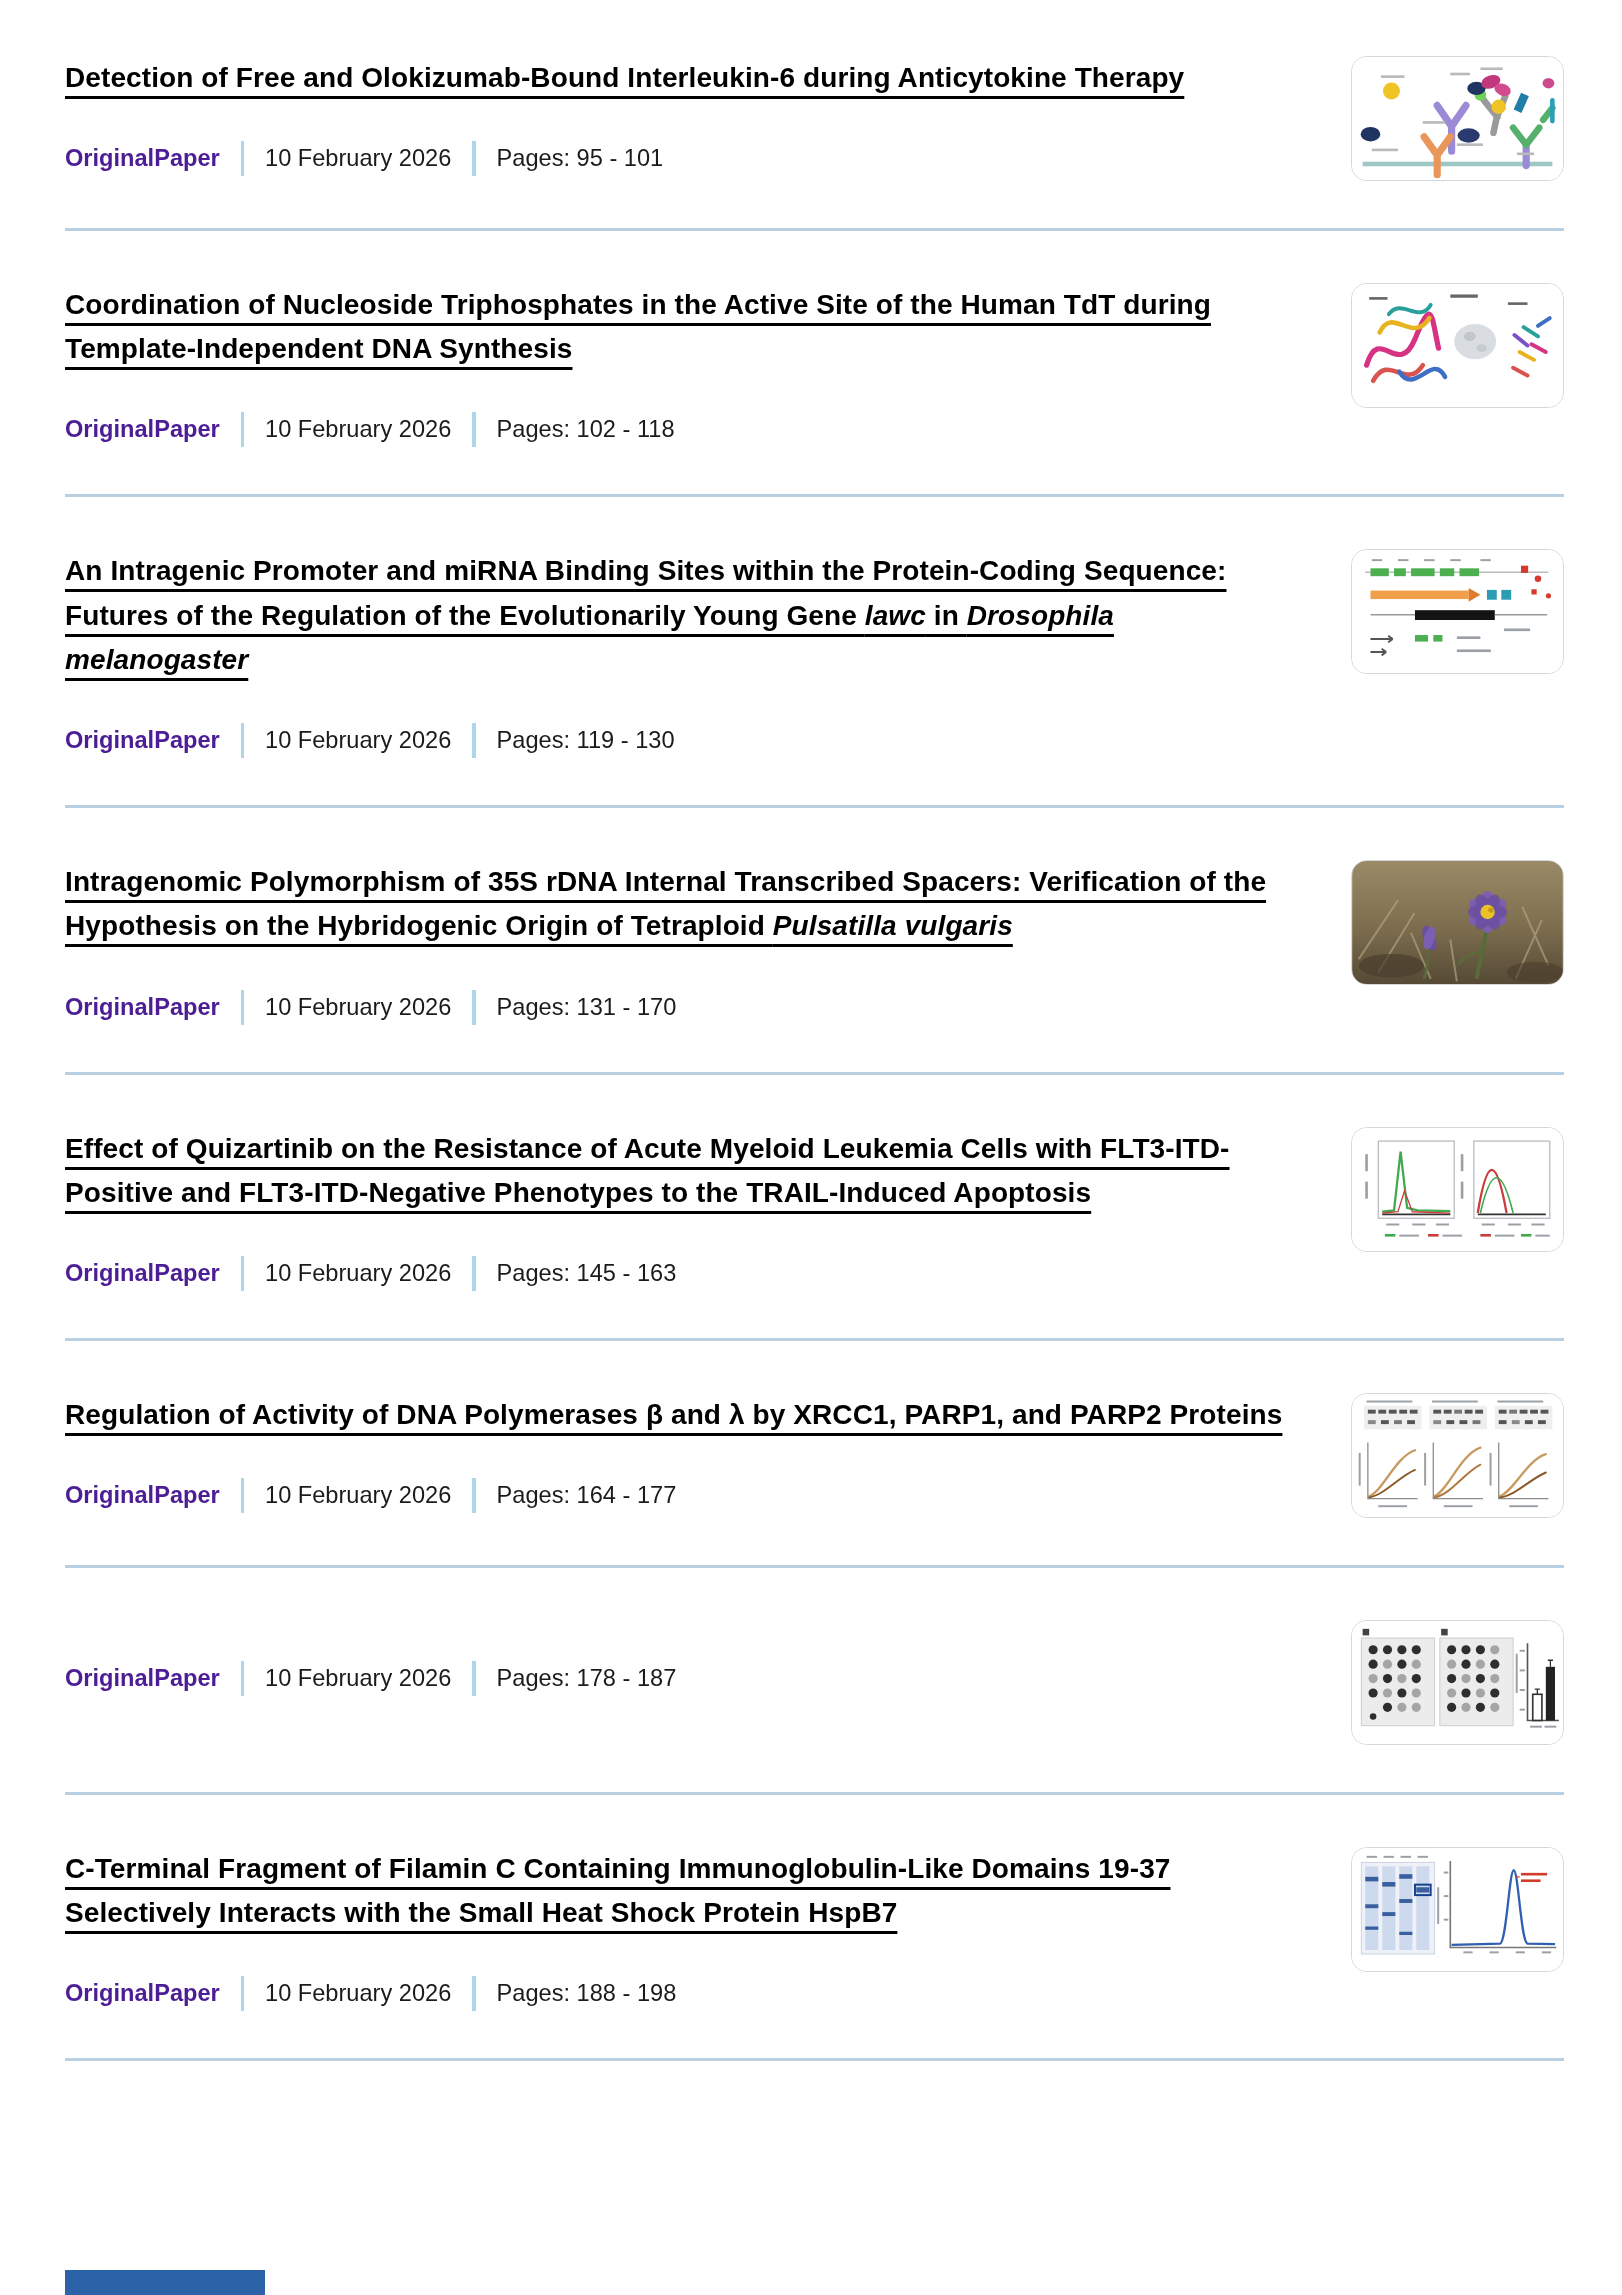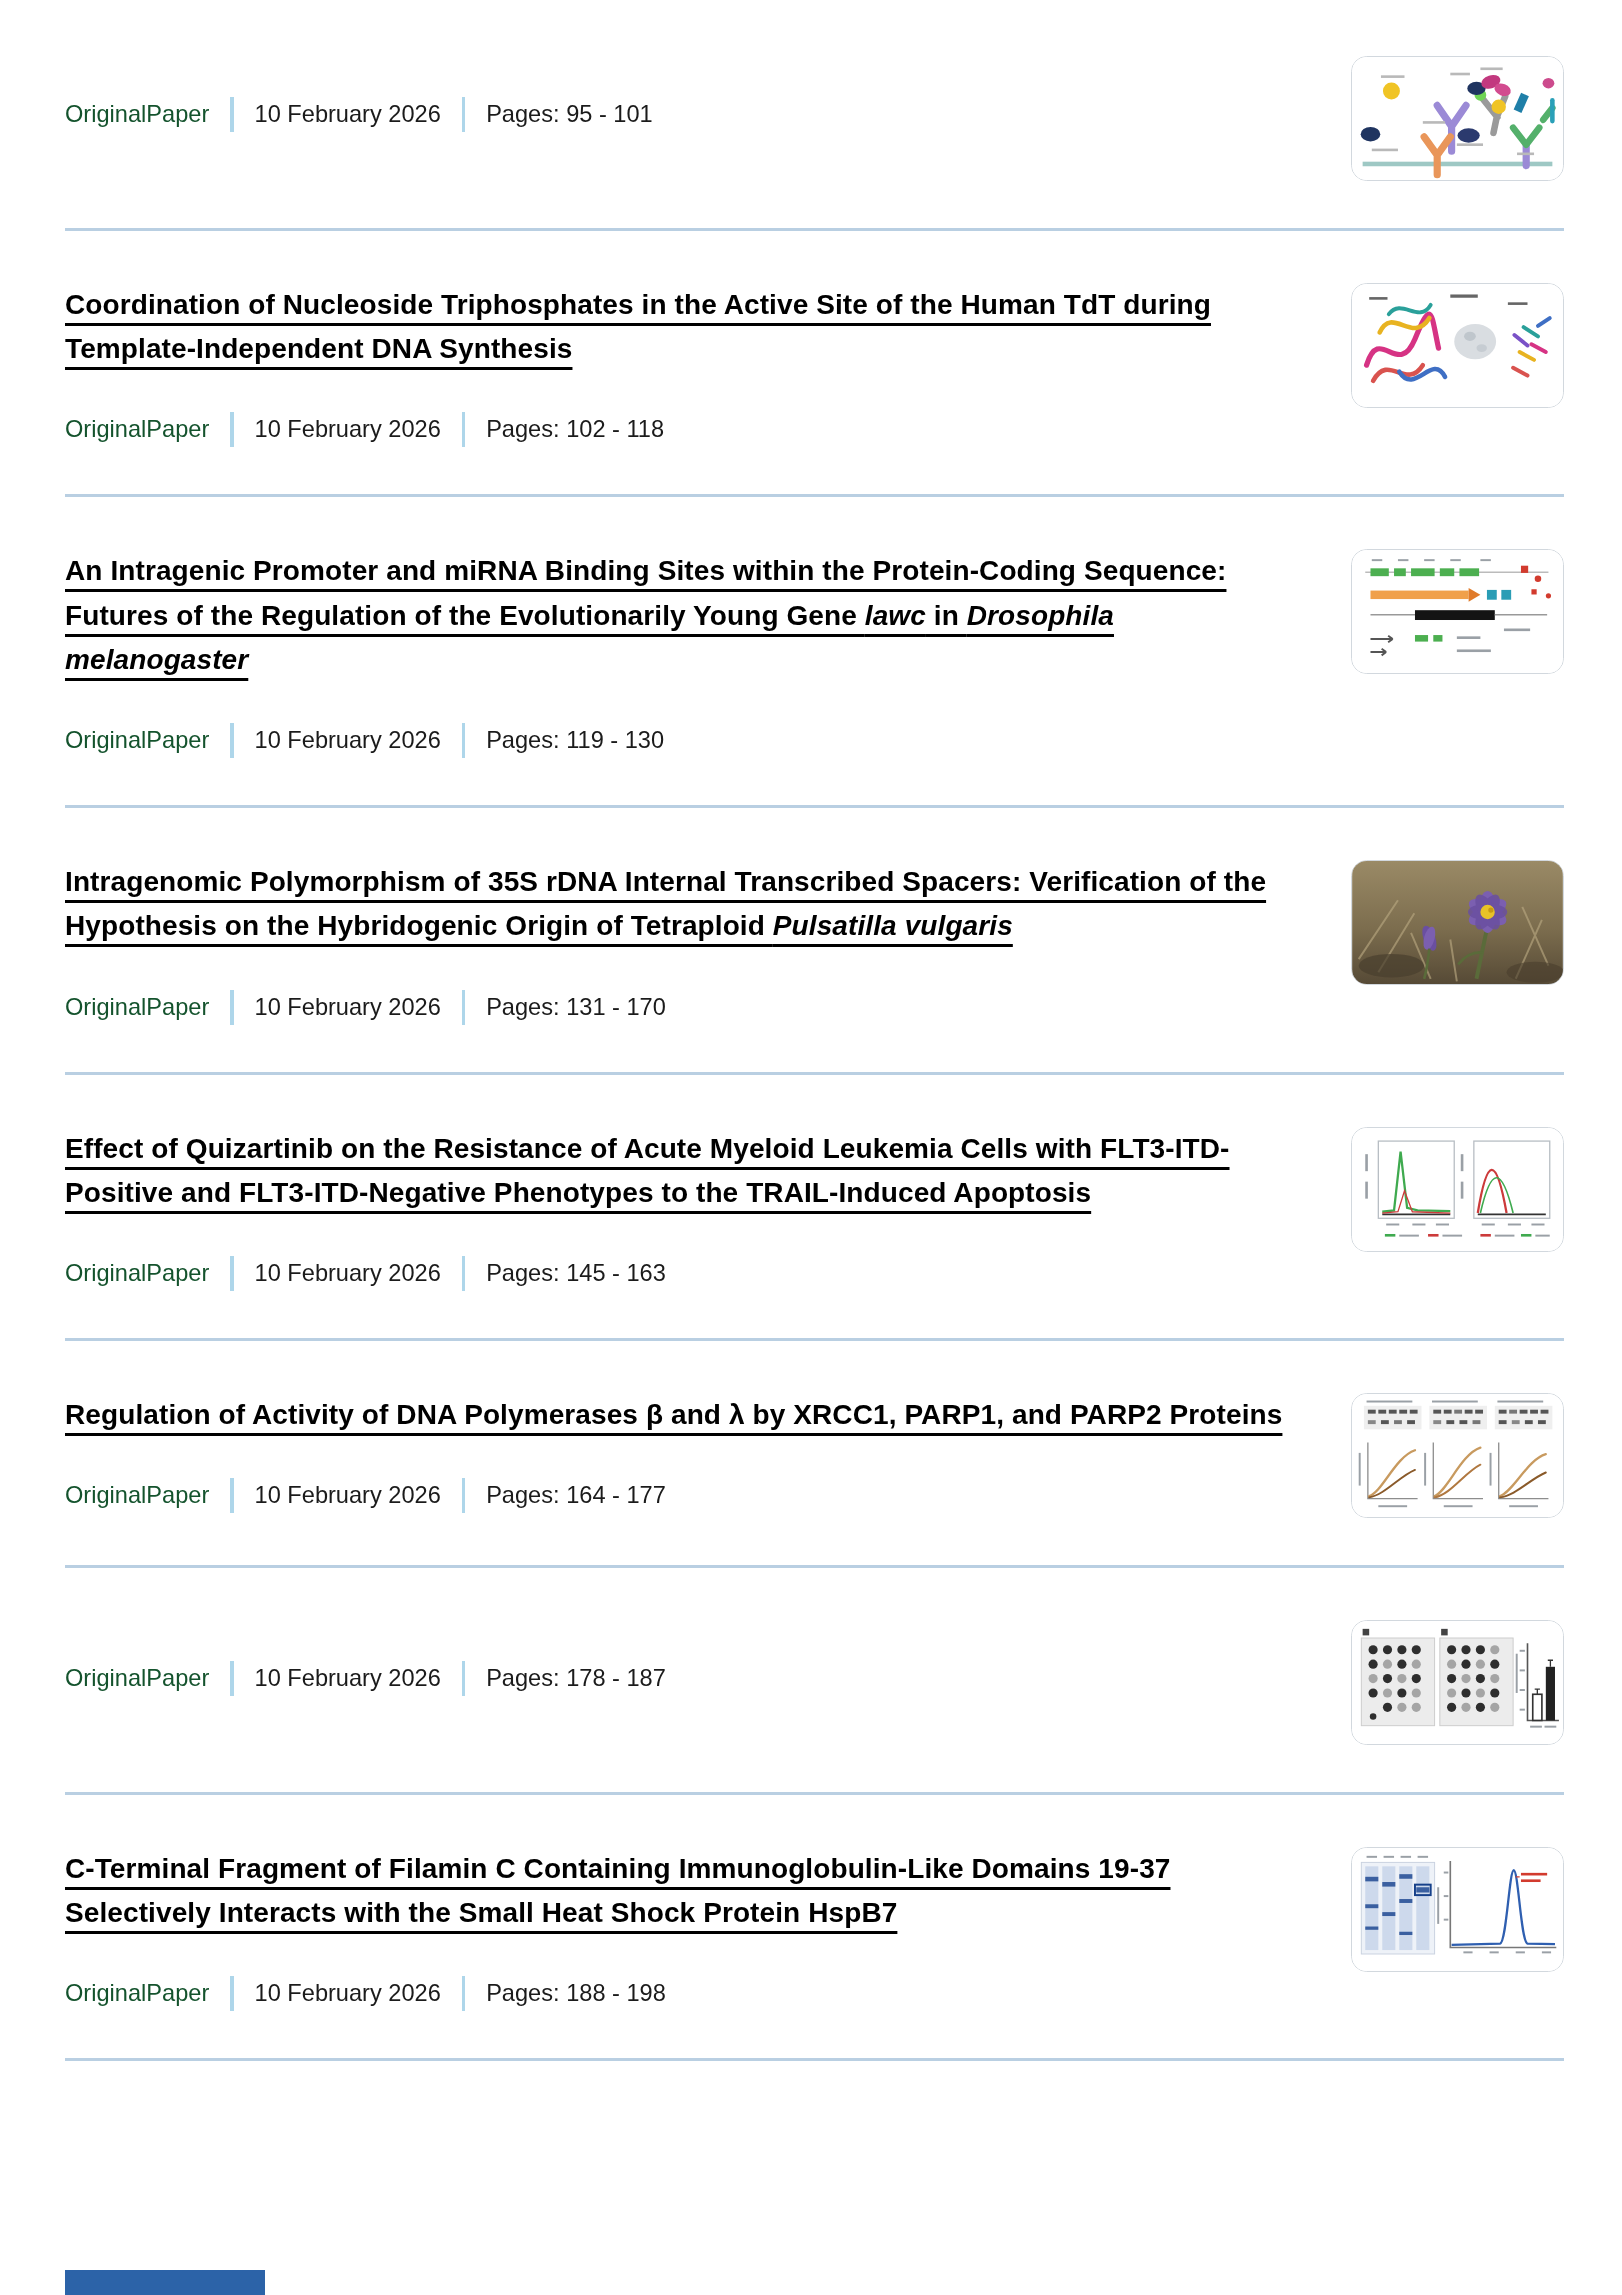--- a/index.html
+++ b/index.html
@@ -6,35 +6,36 @@
   body{width:1622px;font-family:"Liberation Sans","DejaVu Sans",sans-serif;-webkit-font-smoothing:antialiased;}
   .page{position:relative;width:1622px;height:2295px;overflow:hidden;background:#fff;}
   .list{padding:3.9px 58px 0 65px;}
   .article{display:flex;align-items:flex-start;justify-content:space-between;gap:46px;
            padding-top:52px;padding-bottom:47px;border-bottom:3.3px solid #b9cfe2;}
   .texts{flex:1 1 auto;max-width:1230px;}
   .title{margin:0;font-size:28px;line-height:1.58;font-weight:700;color:#000;letter-spacing:0.1px;}
   .title a{color:#000;text-decoration:underline;text-decoration-thickness:3.3px;text-underline-offset:9.2px;cursor:pointer;}
   .title em{}
   .meta{margin-top:41px;display:flex;align-items:center;font-size:23.6px;color:#1b1b1b;}
-  .meta .type{font-weight:400;color:#14532d;}
+  .meta .type{font-weight:700;color:#4c1d95;}
   .meta .vsep{width:3.3px;height:35px;background:#aed6ea;margin:0 21px;flex:0 0 auto;}
   .thumb{flex:0 0 211px;width:211px;height:123px;border:1.3px solid #d2d8de;border-radius:15.7px;
          overflow:hidden;background:#fff;cursor:pointer;}
   .thumb svg{display:block;width:100%;height:100%;}
   .footer-frag{position:absolute;left:65px;bottom:0;width:200px;height:25px;background:#2c63a8;}
 </style>
 </head>
 <body>
 
 <div class="page">
 
   <div class="list">
     <article class="article">
       <div class="texts">
+        <h3 class="title"><a><span>Detection of Free and Olokizumab-Bound Interleukin-6 during Anticytokine Therapy</span></a></h3>
         <div class="meta">
           <span class="type">OriginalPaper</span>
           <span class="vsep"></span>
           <span class="date">10 February 2026</span>
           <span class="vsep"></span>
           <span class="pages">Pages: 95 - 101</span>
         </div>
       </div>
       <div class="thumb">
           <svg viewBox="0 0 322 188" xmlns="http://www.w3.org/2000/svg">

